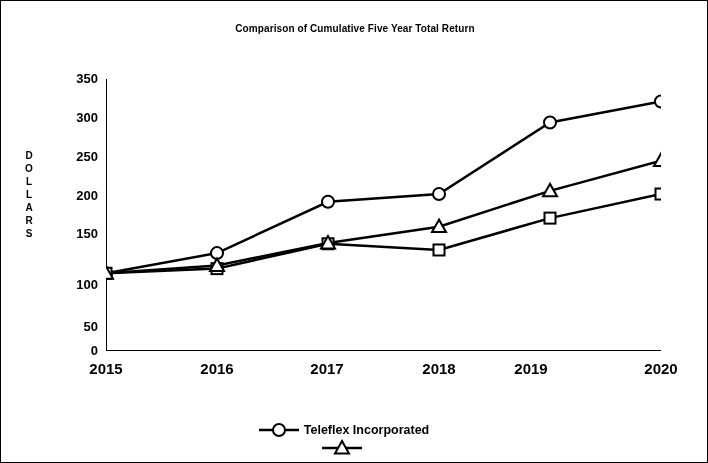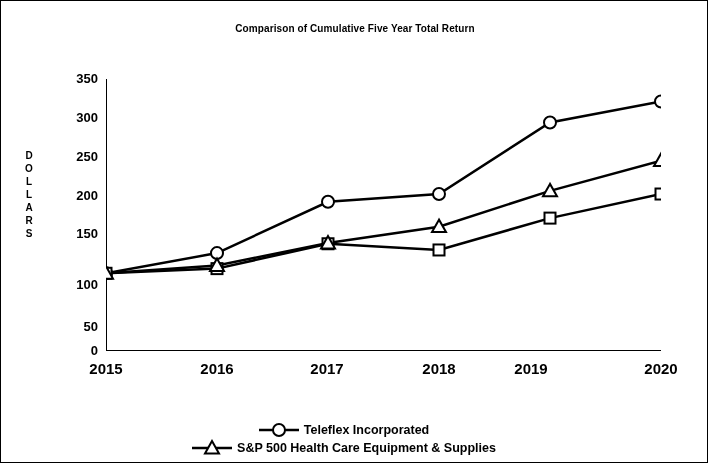--- a/index.html
+++ b/index.html
@@ -182,16 +182,15 @@
           <line x1="0" y1="9" x2="40" y2="9" stroke="#000" stroke-width="2.5"></line>
           <circle cx="20" cy="9" r="6" fill="#ffffff" stroke="#000" stroke-width="2"></circle>
         </svg>
         <span class="legend-text">Teleflex Incorporated</span>
       </div>
       <div class="legend-entry">
         <svg width="40" height="18" class="legend-sample">
           <line x1="0" y1="9" x2="40" y2="9" stroke="#000" stroke-width="2.5"></line>
           <polygon points="20,2 13,14.46 27,14.46" fill="#ffffff" stroke="#000" stroke-width="2"></polygon>
         </svg>
-        <span class="legend-text">S&amp;P 500 Health Care Equipment &amp; Supplies</span>
       </div>
     </div>
 </div>
 
 </body></html>

